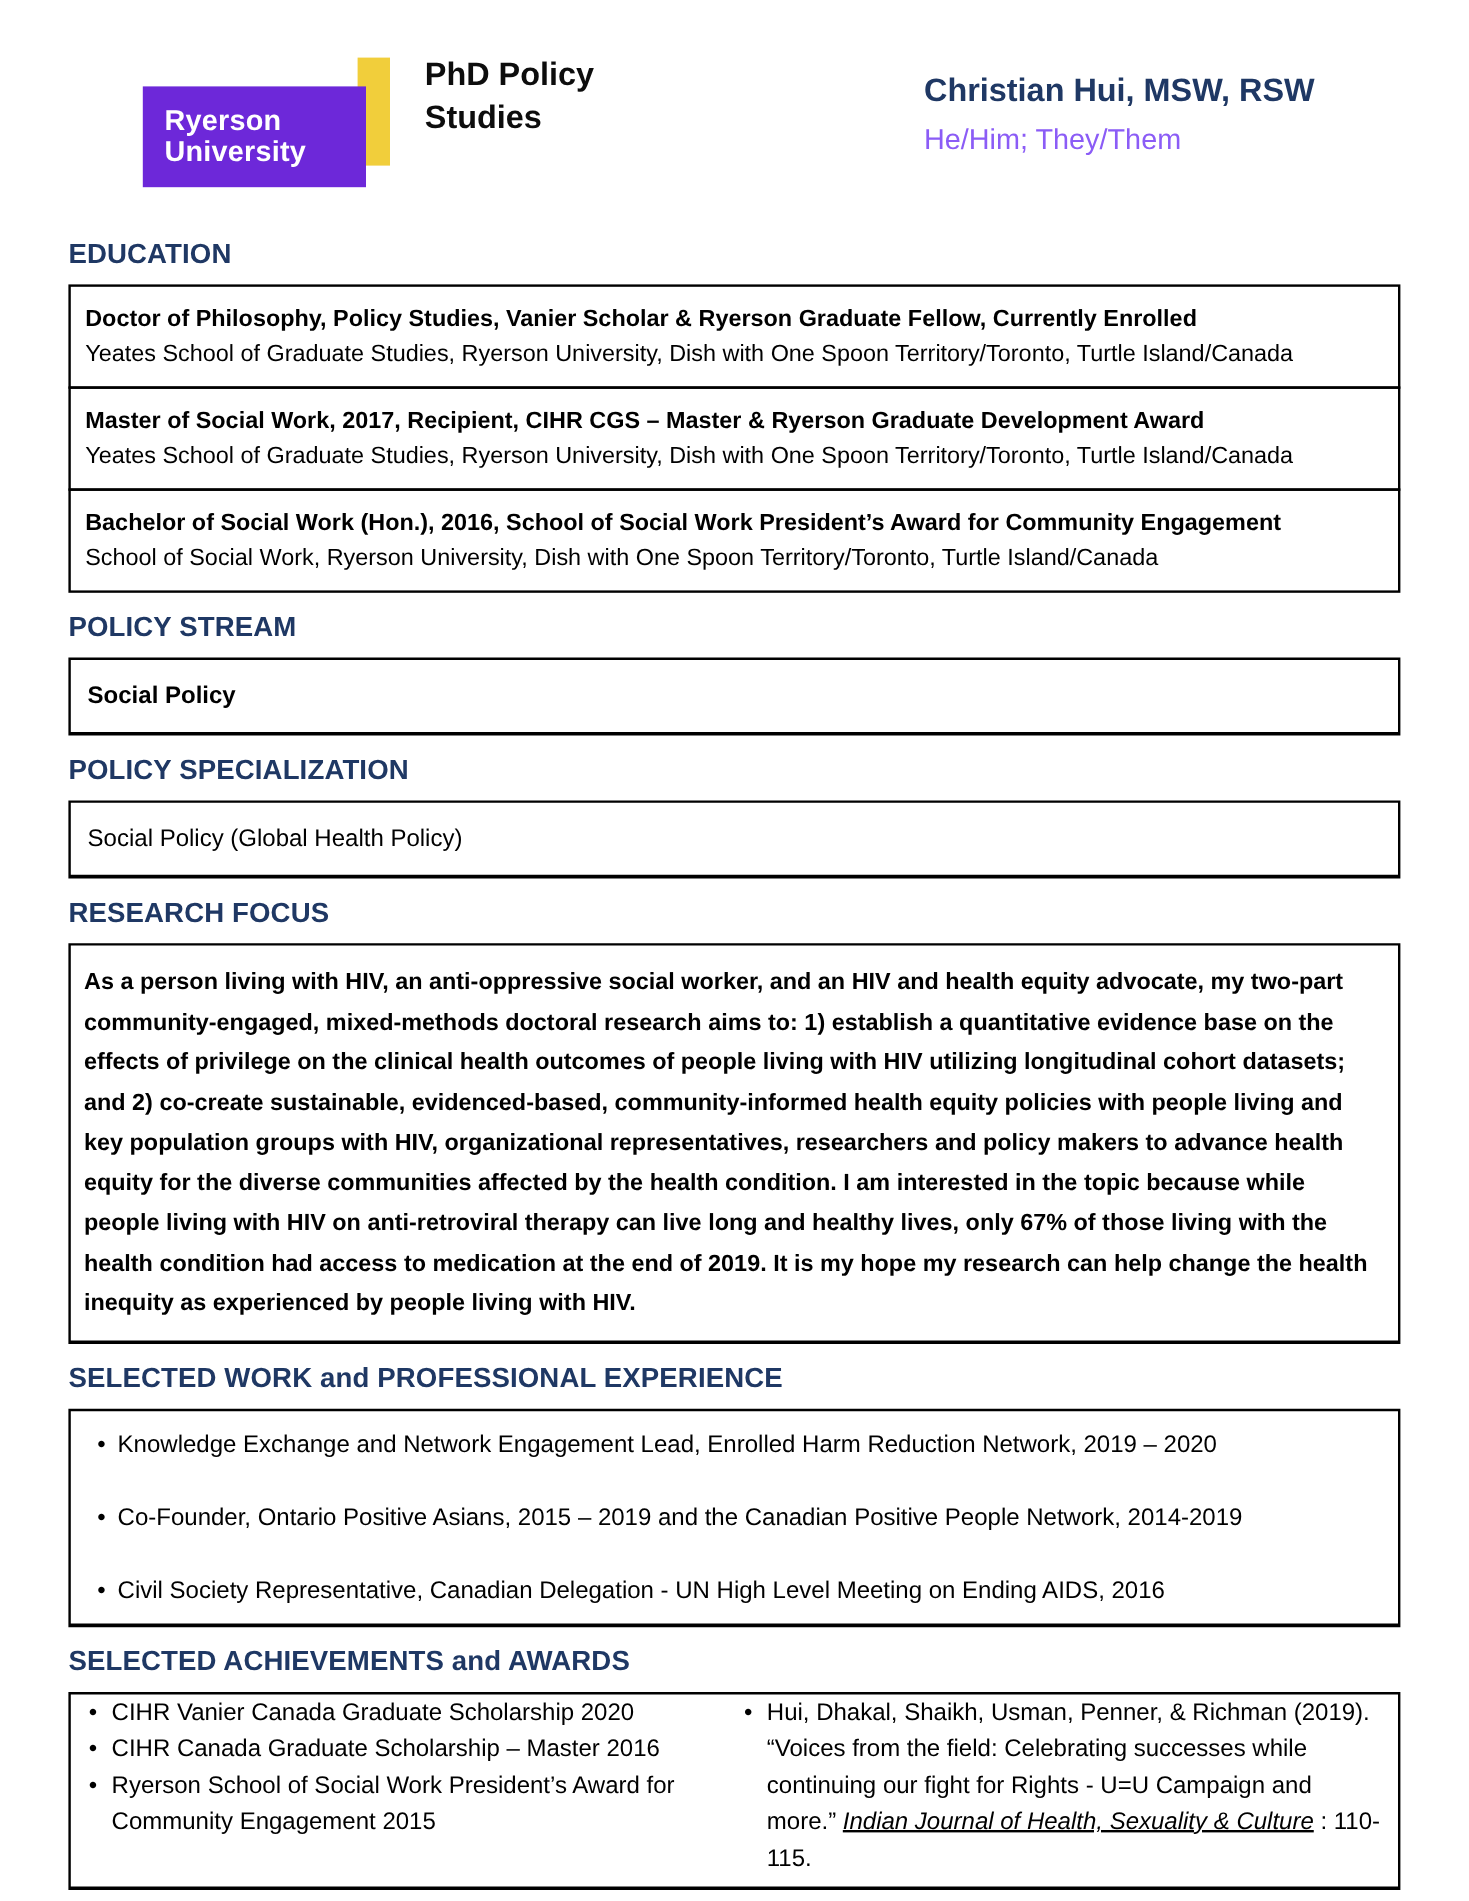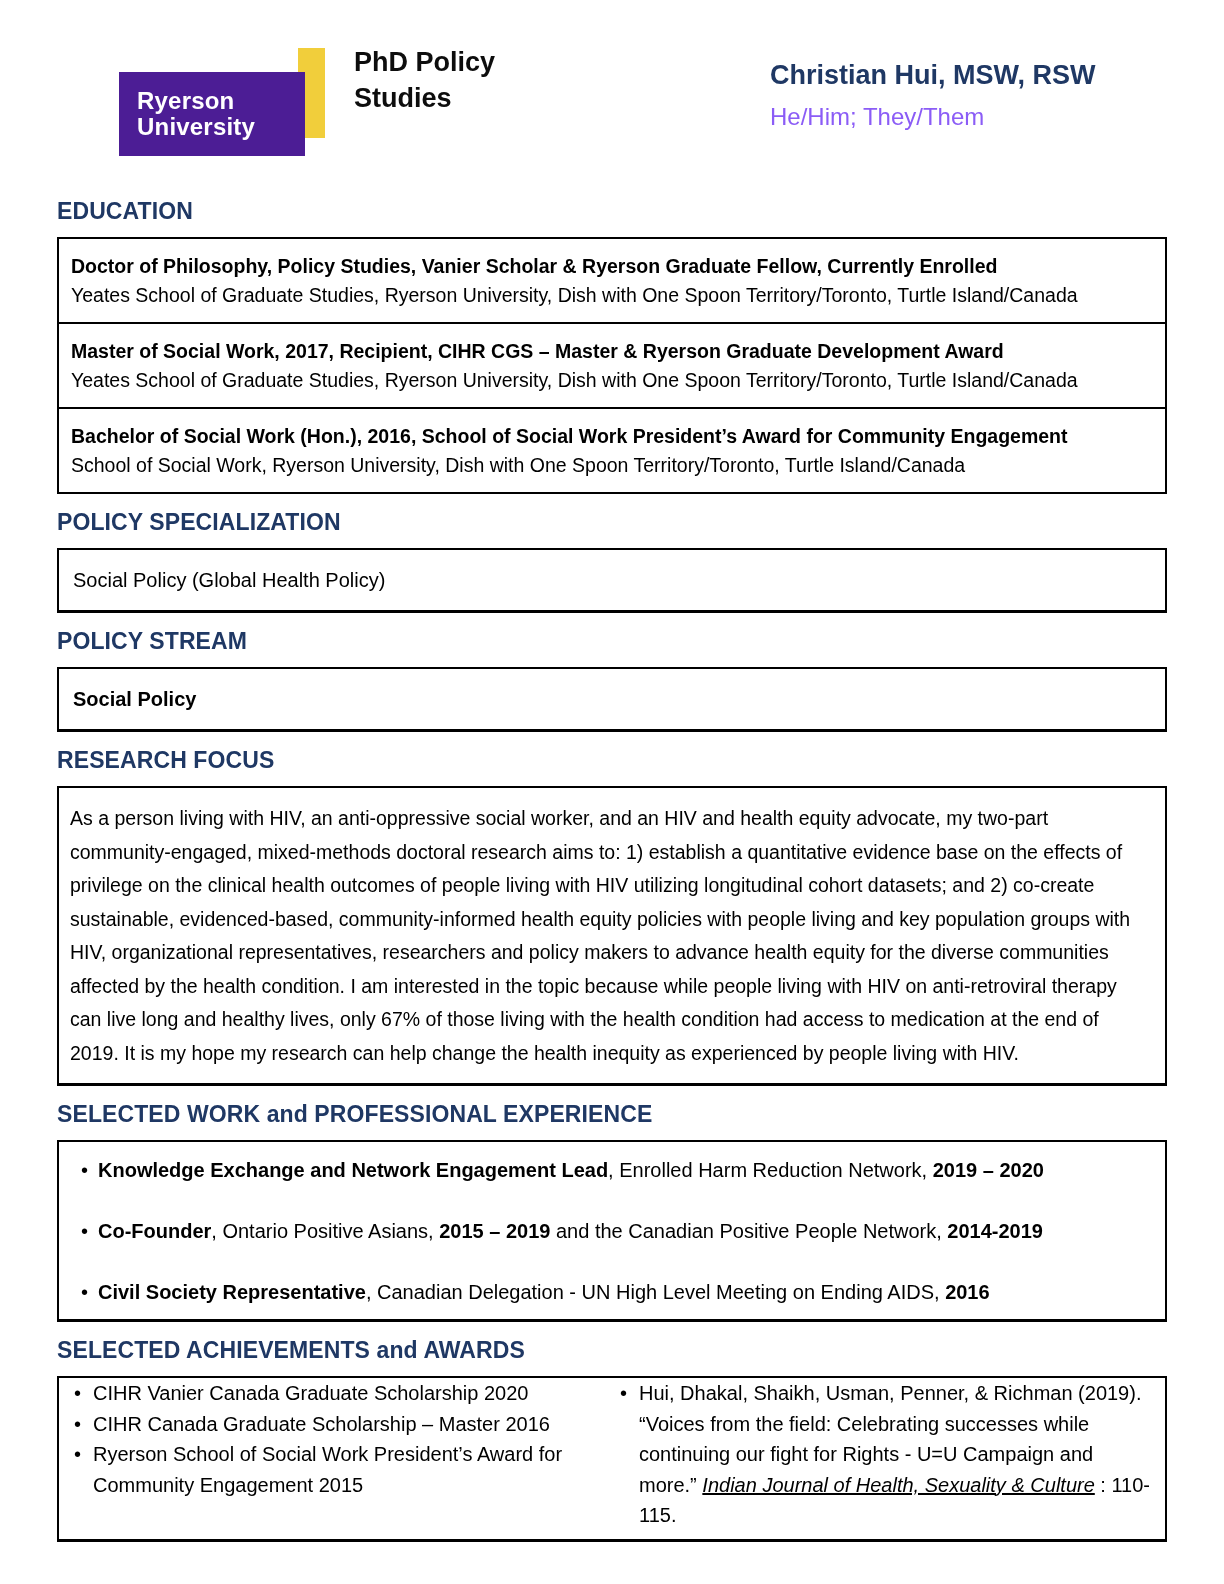--- a/index.html
+++ b/index.html
@@ -10,21 +10,21 @@
     color:#000;
     overflow:hidden;
   }
   .page { width:1224px; height:1584px; padding:0 57px; position:relative; }
 
   
   .header { position:relative; height:178px; padding-top:44px; }
   .logo-wrap { position:absolute; left:57px; top:44px; width:215px; height:115px; }
   .logo-blue {
     position:absolute; left:5px; top:28px; width:186px; height:84px;
-    background:#4c1d95; color:#fff; font-weight:bold;
+    background:#6d28d9; color:#fff; font-weight:bold;
     font-size:24px; line-height:26px; padding:16px 0 0 18px;
     letter-spacing:0.2px;
   }
   .logo-yellow { position:absolute; left:184px; top:4px; width:27px; height:90px; background:#f1ce3b; }
   .program {
     position:absolute; left:297px; top:44px;
     font-size:27px; font-weight:bold; line-height:36px; color:#0d0d0d;
   }
   .name-block { position:absolute; left:713px; top:60px; }
   .name { font-size:27px; font-weight:bold; color:#1f3864; }
@@ -37,42 +37,42 @@
   }
   .sec-education h2 { margin-top:20px; }
   .edu-row { border:2px solid #000000; padding:13px 12px 12px 12px; }
   .edu-row + .edu-row { margin-top:-2px; }
   .edu-degree { font-size:19.5px; font-weight:bold; line-height:29px; }
   .edu-inst { font-size:19.5px; line-height:29px; }
 
   .box-single { border:2px solid #000; border-bottom-width:3px; padding:19px 14px 18px 14px; font-size:20px; }
   .bold-val { font-weight:bold; }
 
-  .box-research { border:2px solid #000; border-bottom-width:3px; padding:14px 13px 13px 11px; }
+  .box-research { border:2px solid #000; border-bottom-width:3px; padding:14px 13px 13px 11px;font-weight:bold; }
   .box-research p { font-size:19.5px; line-height:33.5px; }
 
   .box-work { border:2px solid #000; border-bottom-width:3px; padding:15px 12px 14px 12px; }
   ul { list-style:none; }
   .box-work li {
     position:relative; padding-left:27px;
     font-size:20px; line-height:26px; margin-bottom:35px;
   }
   .box-work li:last-child { margin-bottom:0; }
   .box-work li::before { content:"\2022"; position:absolute; left:10px; font-size:20px; }
 
   .box-awards { border:2px solid #000; border-bottom-width:3px; padding:0 10px 8px 12px; display:flex; }
   .awards-col { width:50%; }
   .awards-col.right { padding-left:4px; }
   .box-awards li {
     position:relative; padding-left:22px;
     font-size:20px; line-height:30.5px;
   }
   .box-awards li::before { content:"\2022"; position:absolute; left:3px; font-size:20px; }
 
-  .b { font-weight:bold; }
+  .b { font-weight:normal; }
   .i { font-style:italic;text-decoration:underline; }
 </style>
 </head>
 <body>
 
 <div class="page">
 
   <div class="header">
     <div class="logo-wrap">
       <div class="logo-yellow"></div>
@@ -103,27 +103,27 @@
         <div class="edu-inst">Yeates School of Graduate Studies, Ryerson University, Dish with One Spoon Territory/Toronto, Turtle Island/Canada</div>
       </div>
       <div class="edu-row">
         <div class="edu-degree">Bachelor of Social Work (Hon.), 2016, School of Social Work President’s Award for Community Engagement</div>
         <div class="edu-inst">School of Social Work, Ryerson University, Dish with One Spoon Territory/Toronto, Turtle Island/Canada</div>
       </div>
     </div>
   </div>
 
   <div>
-    <h2>POLICY SPECIALIZATION</h2>
-    <div class="box-single">Social Policy (Global Health Policy)</div>
+    <h2>POLICY STREAM</h2>
+    <div class="box-single bold-val">Social Policy</div>
   </div>
 
   <div>
-    <h2>POLICY STREAM</h2>
-    <div class="box-single bold-val">Social Policy</div>
+    <h2>POLICY SPECIALIZATION</h2>
+    <div class="box-single">Social Policy (Global Health Policy)</div>
   </div>
 
   <div>
     <h2>RESEARCH FOCUS</h2>
     <div class="box-research">
       <p>As a person living with HIV, an anti-oppressive social worker, and an HIV and health equity advocate, my two-part community-engaged, mixed-methods doctoral research aims to: 1) establish a quantitative evidence base on the effects of privilege on the clinical health outcomes of people living with HIV utilizing longitudinal cohort datasets; and 2) co-create sustainable, evidenced-based, community-informed health equity policies with people living and key population groups with HIV, organizational representatives, researchers and policy makers to advance health equity for the diverse communities affected by the health condition. I am interested in the topic because while people living with HIV on anti-retroviral therapy can live long and healthy lives, only 67% of those living with the health condition had access to medication at the end of 2019. It is my hope my research can help change the health inequity as experienced by people living with HIV.</p>
     </div>
   </div>
 
   <div>

